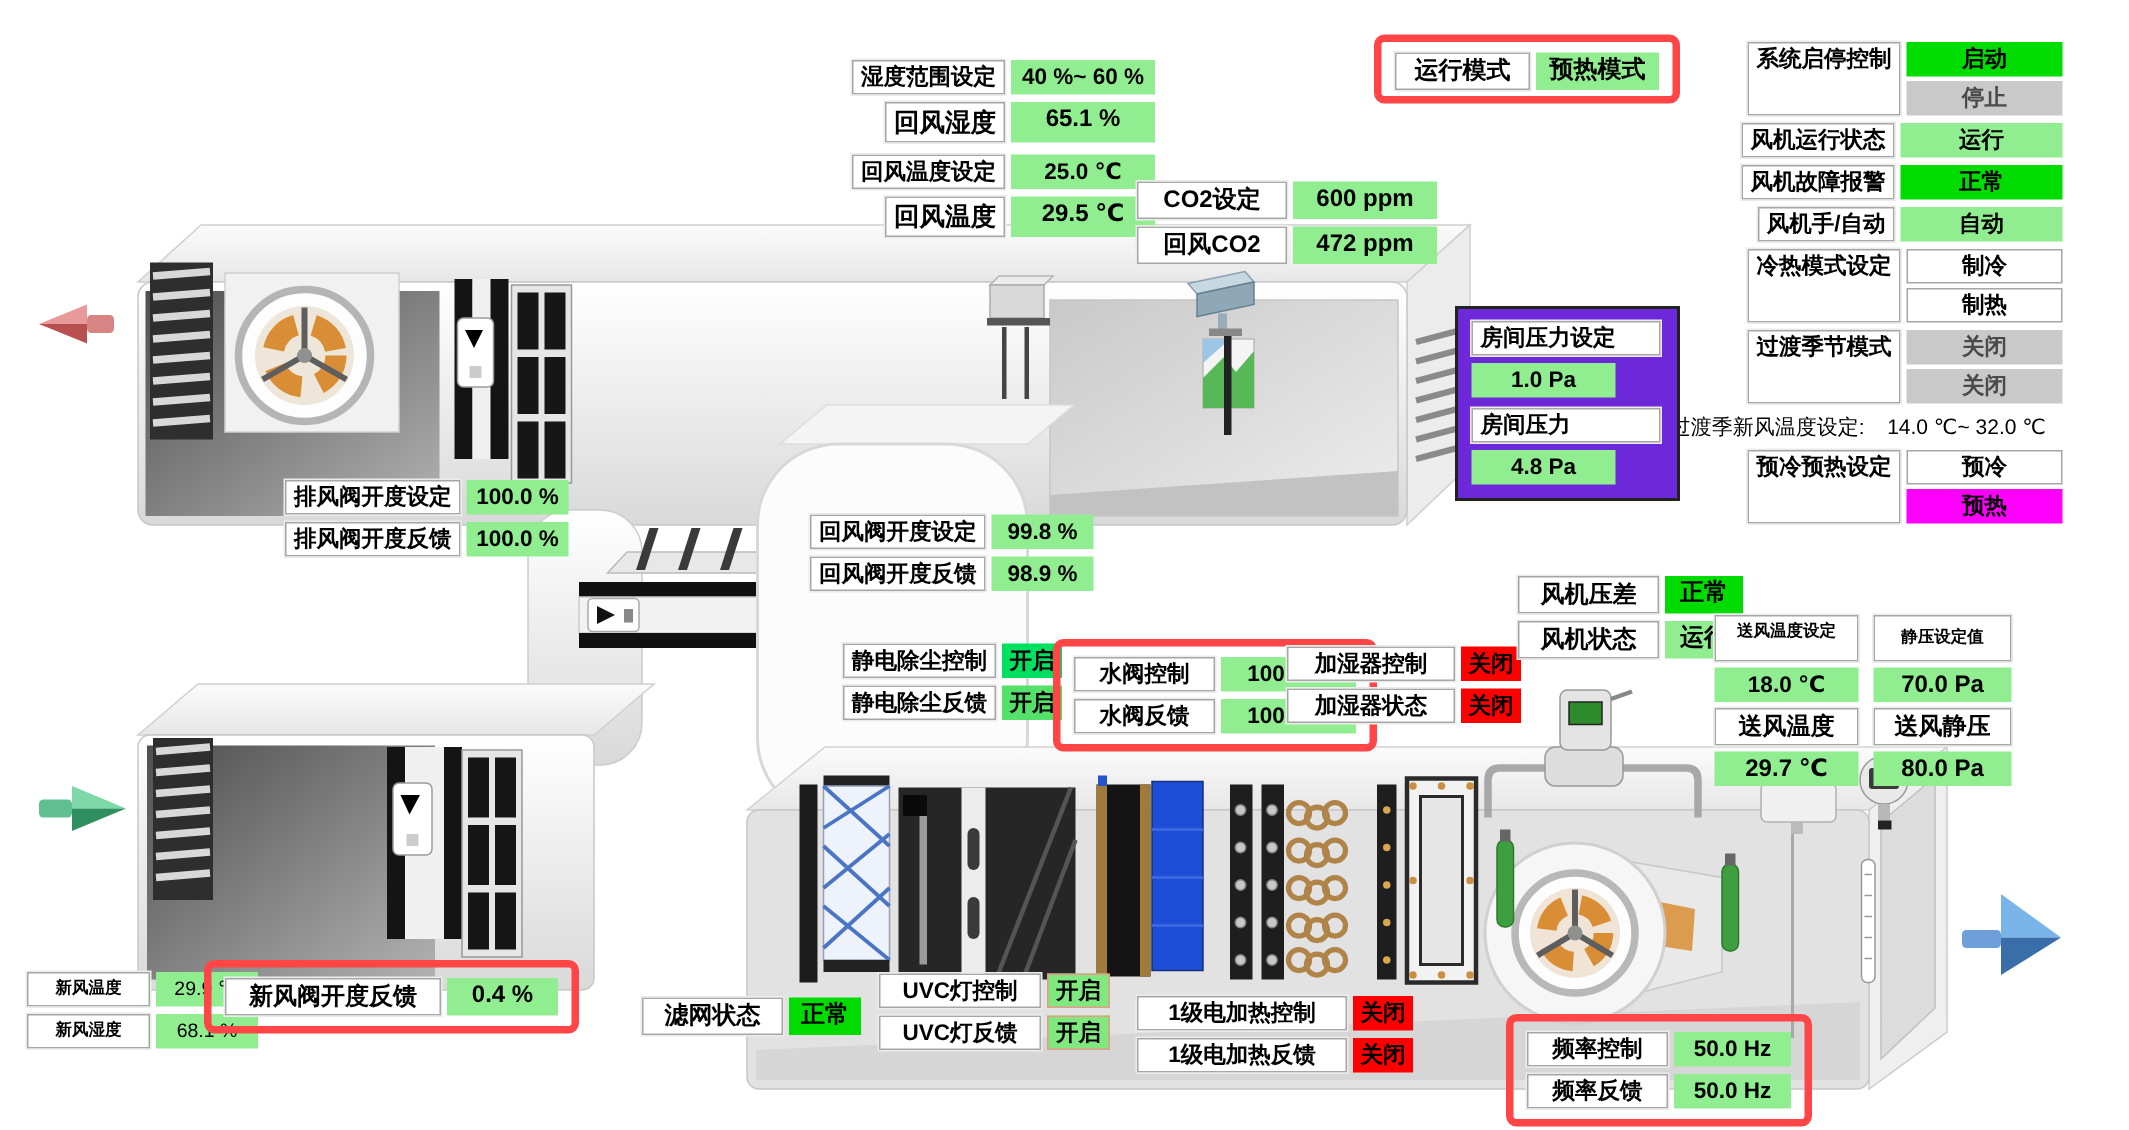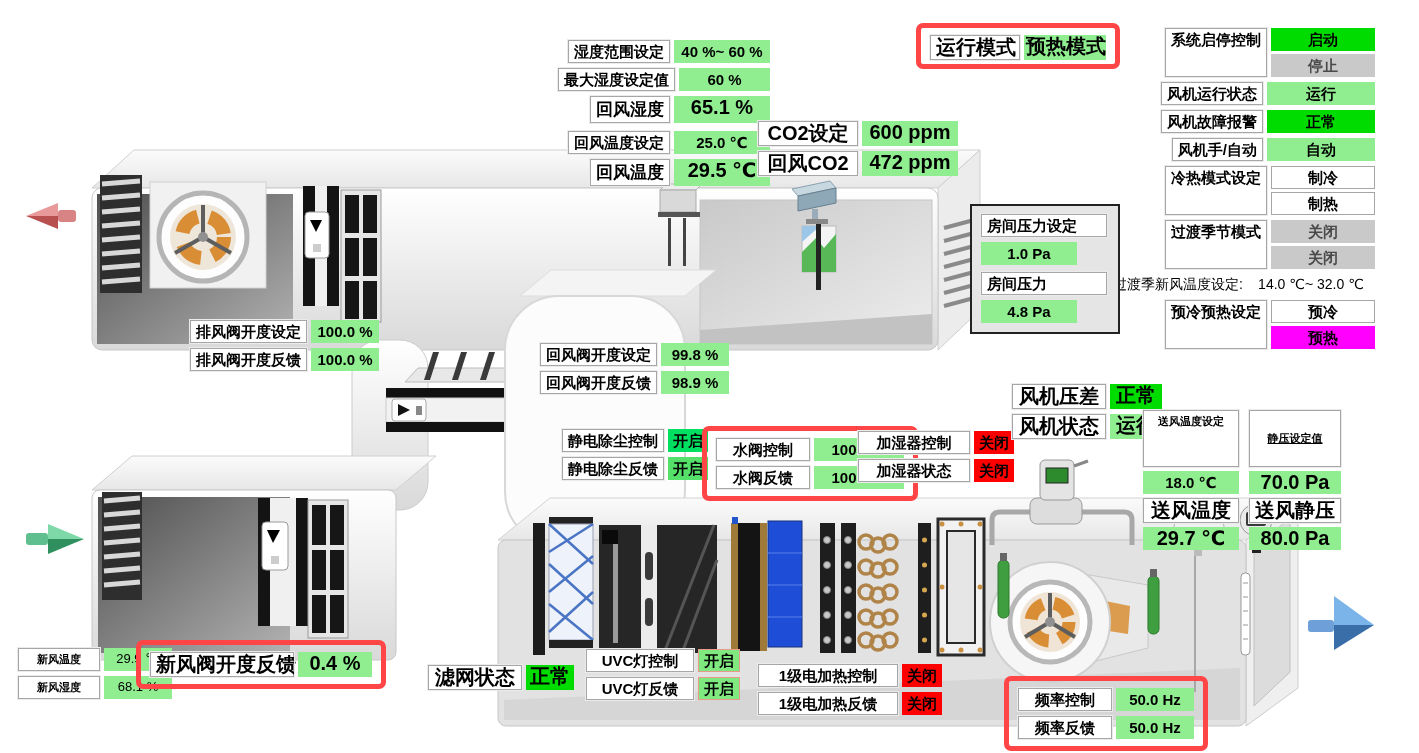--- a/index.html
+++ b/index.html
@@ -21,25 +21,25 @@
   .v-magenta{background:#FF00FF;}
   .v-on1{background:#00E060;}
   .v-on2{background:#55E06A;}
   .v-uvc{background:#7FE87F;border:1px solid #e89a8a;line-height:21px;}
   .w36{width:36px;} .w44{width:44px;} .w48{width:48px;} .w64{width:64px;} .w70{width:70px;}
   .w74{width:74px;} .w78{width:78px;} .w82{width:82px;} .w86{width:86px;} .w88{width:88px;}
   .w92{width:92px;} .w96{width:96px;} .w100{width:100px;} .w104{width:104px;} .w126{width:126px;}
   .w128{width:128px;} .w132{width:132px;}
   .f13{font-size:13px;font-weight:normal;line-height:21px;}
   .f14{font-size:11px;}
-  .f16{font-size:20px;line-height:23px;}
+  .f16{font-size:16px;line-height:23px;}
   .f17{font-size:17px;line-height:25px;}
   .redbox{position:absolute;z-index:2;border:5px solid #FF4545;border-radius:7px;background:transparent;
           padding:7px 9px 2px 9px;}
-  .blackbox{position:absolute;z-index:2;border:2px solid #222;background:#e5e5e5;padding:8px 9px 2px 9px;}
+  .blackbox{position:absolute;z-index:2;border:2px solid #222;background:#6d28d9;padding:8px 9px 2px 9px;}
   .blackbox .lbl{display:block;margin-bottom:5px;text-align:left;}
   .blackbox .val{display:block;margin-bottom:7px;}
   .plain{font-size:14px;font-weight:normal;white-space:nowrap;line-height:21px;}
   .btns{display:flex;gap:3px;justify-content:center;align-items:stretch;flex-direction:column;}
 </style>
 </head>
 <body>
 
 <div class="screen">
 
@@ -371,24 +371,20 @@
       <polygon points="1334,625 1374,625 1334,650" fill="#3a6ea8"></polygon>
     </g>
   </svg>
 
   <div class="grp" style="left:558px;top:40px;width:212px;">
     <div class="row rj">
         <span class="lbl">湿度范围设定</span>
         <span class="val v-green w92">40 %~ 60 %</span>
       </div>
     <div class="row rj">
-        <span class="lbl">最大湿度设定值</span>
-        <span class="val v-green w92">60 %</span>
-      </div>
-    <div class="row rj">
         <span class="lbl f17">回风湿度</span>
         <span class="val v-green w92 f16">65.1 %</span>
       </div>
     <div class="row rj" style="margin-top:8px;">
         <span class="lbl">回风温度设定</span>
         <span class="val v-green w92">25.0 ℃</span>
       </div>
     <div class="row rj">
         <span class="lbl f17">回风温度</span>
         <span class="val v-green w92 f16">29.5 ℃</span>
@@ -528,21 +524,21 @@
         <span class="val v-bright w48 f16">正常</span>
       </div>
     <div class="row">
         <span class="lbl f16 w82">风机状态</span>
         <span class="val v-green w48 f16">运行</span>
       </div>
   </div>
 
   <div class="grp" style="left:1143px;top:410px;display:grid;grid-template-columns:96px 92px;gap:4px 10px;">
     <span class="lbl f14" style="padding:0 2px;">送风温度设定</span>
-    <span class="lbl f14" style="padding:17px 2px;text-decoration:underline;">静压设定值</span>
+    <span class="lbl f14" style="padding:4px 2px;">静压设定值</span>
     <span class="val v-green">18.0 ℃</span>
     <span class="val v-green f16">70.0 Pa</span>
     <span class="lbl f16">送风温度</span>
     <span class="lbl f16">送风静压</span>
     <span class="val v-green f16">29.7 ℃</span>
     <span class="val v-green f16">80.0 Pa</span>
   </div>
 
   <div class="grp" style="left:18px;top:648px;">
     <div class="row">

